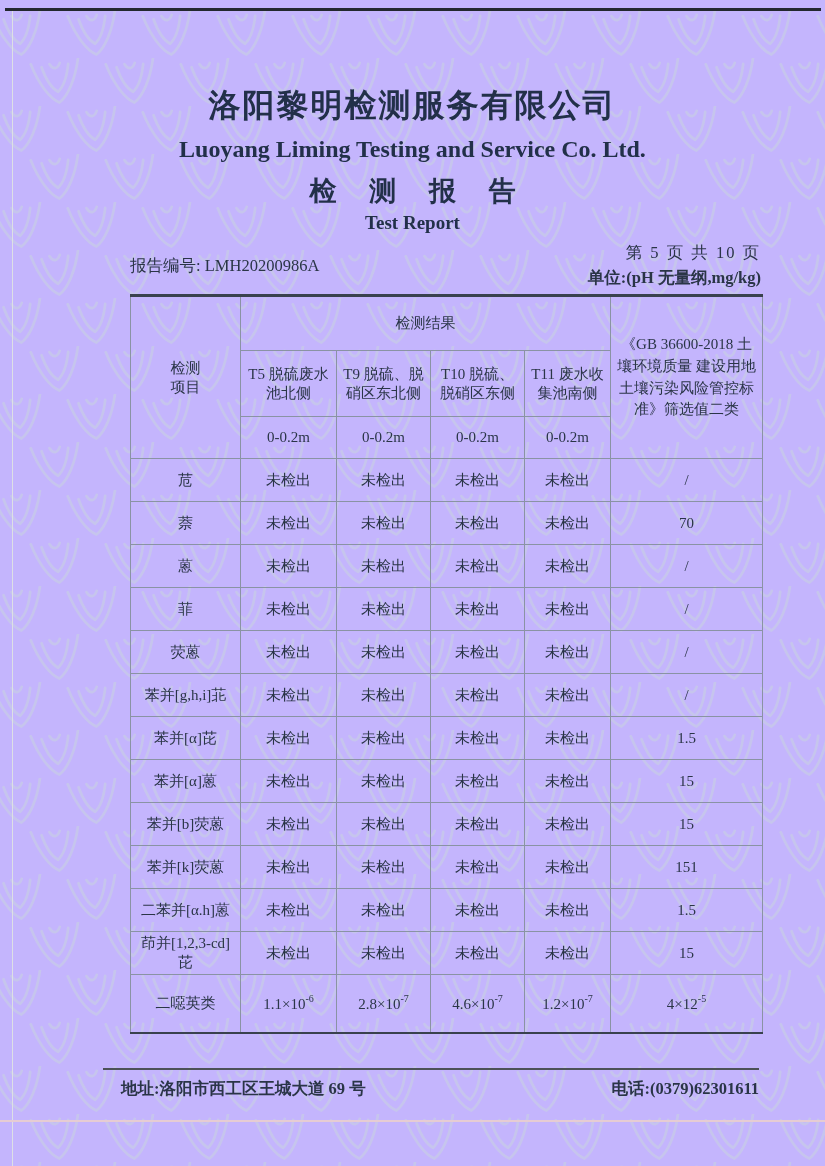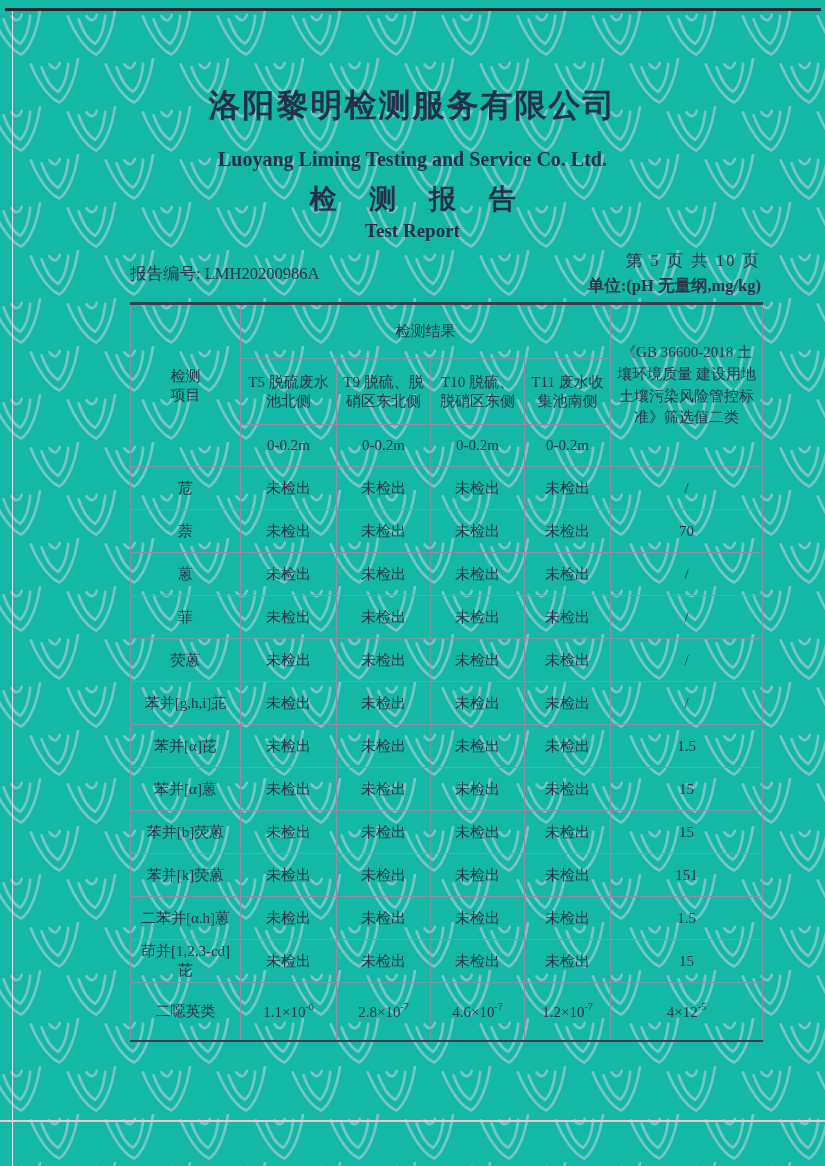--- a/index.html
+++ b/index.html
@@ -1,39 +1,39 @@
 <!DOCTYPE html>
 <html><head>
 <meta charset="utf-8">
 <style>
   * { margin:0; padding:0; box-sizing:border-box; }
   html,body { background:#e9e9e9; }
   .page {
     position:relative;
     width:825px; height:1166px;
     margin:0 auto;
-    background:#14b8a6;
+    background:#c4b5fd;
     overflow:hidden;
     font-family:"Liberation Serif","DejaVu Serif",serif;
     color:#2a3547;
   }
   
   .top-edge-line { position:absolute; top:8px; left:5px; width:816px; height:3px; background:#23282f; }
   .left-edge-line { position:absolute; top:11px; left:12px; width:1px; height:1155px; background:#dde0e5; }
   .pink-line { position:absolute; top:1120px; left:0; width:825px; height:2px; background:#e6ccd3; }
 
   .watermark-layer { position:absolute; inset:0; z-index:0; }
   .watermark-layer svg { position:absolute; opacity:.55; }
 
   .content { position:relative; z-index:1; }
 
   
   .doc-header { text-align:center; padding-top:84px; }
   .company-cn { font-size:32px; font-weight:bold; letter-spacing:2px; color:#223049; }
-  .company-en { font-size:20px; font-weight:bold; margin-top:20px; color:#223049; }
+  .company-en { font-size:24px; font-weight:bold; margin-top:8px; color:#223049; }
   .title-cn   { font-size:27px; font-weight:bold; letter-spacing:13px; margin-top:10px; text-indent:13px; color:#223049; }
   .title-en   { font-size:19px; font-weight:bold; margin-top:3px; color:#223049; }
 
   
   .meta { margin:8px 64px 0 130px; display:flex; justify-content:space-between; align-items:center; }
   .meta-left  { text-align:left; }
   .meta-right { text-align:right; }
   .report-no-line { font-size:16.5px; }
   .section-title  { font-size:17px; font-weight:bold; margin-top:3px; }
   .page-info      { font-size:16.5px; letter-spacing:2px; }
@@ -2261,14 +2261,18 @@
             <td><span><span>1.1×10</span><sup class="exp">-6</sup></span></td>
             <td><span><span>2.8×10</span><sup class="exp">-7</sup></span></td>
             <td><span><span>4.6×10</span><sup class="exp">-7</sup></span></td>
             <td><span><span>1.2×10</span><sup class="exp">-7</sup></span></td>
             <td><span><span>4×12</span><sup class="exp">-5</sup></span></td>
           </tr>
         </tbody>
     </table>
   </div>
 
+  <div class="doc-footer">
+    <span class="footer-address">地址:洛阳市西工区王城大道 69 号</span>
+    <span class="footer-phone">电话:(0379)62301611</span>
+  </div>
 
 </div>
 
 </body></html>

